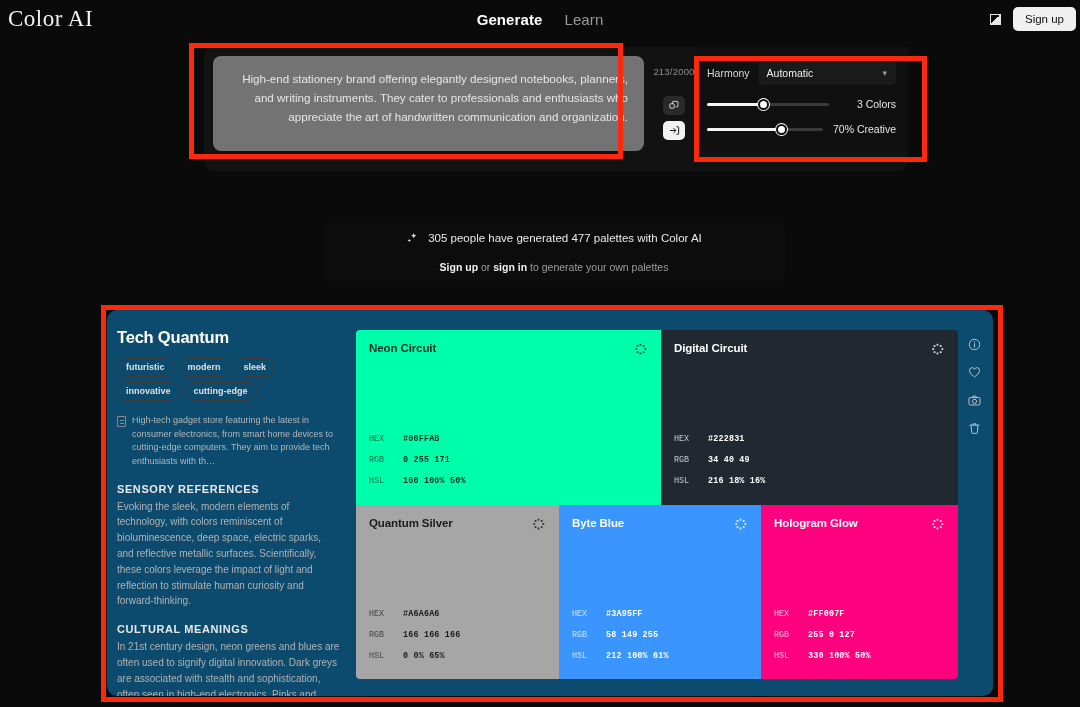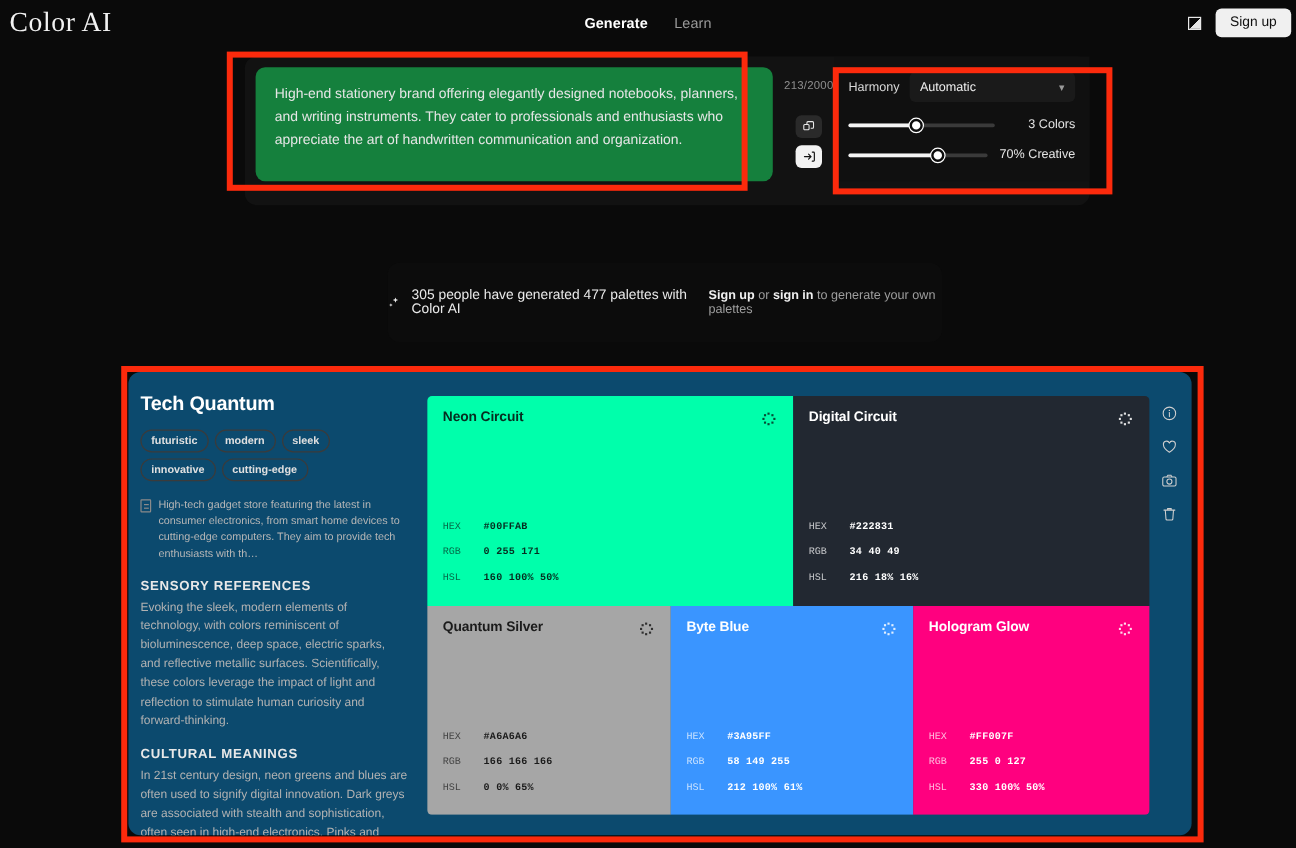--- a/index.html
+++ b/index.html
@@ -29,21 +29,21 @@
   .nav {
     position: absolute;
     left: 0; right: 0;
     display: flex;
     justify-content: center;
     gap: 22px;
     pointer-events: none;
   }
   .nav a { pointer-events: auto; }
   .nav-link {
-    font-size: 12px;
+    font-size: 15px;
     color: #9a9a9a;
     text-decoration: none;
     letter-spacing: 0.1px;
   }
   .nav-link.active { color: #ffffff; font-weight: bold; }
   .header-right {
     margin-left: auto;
     display: flex;
     align-items: center;
     gap: 12px;
@@ -75,24 +75,25 @@
     border-radius: 10px;
   }
   .prompt-inner {
     position: absolute;
     left: 0; top: 0;
     width: 704px; height: 104px;
     display: flex;
   }
   .prompt-box {
     width: 431px;
-    background: #15803d;
+    background: #737373;
     border-radius: 8px;
     margin: 9px 0 0 9px;
     padding: 14px 16px;
+    text-align: right;
   }
   .prompt-text {
     font-size: 11.6px;
     line-height: 1.62;
     color: #e6e6e6;
   }
   .prompt-side {
     width: 60px;
     display: flex;
     flex-direction: column;
@@ -177,21 +178,21 @@
   }
 
   
   .stats {
     position: absolute;
     left: 323px; top: 219px;
     width: 462px; height: 66px;
     background: #0c0c0c;
     border-radius: 10px;
     display: flex;
-    flex-direction: row;
+    flex-direction: column;
     align-items: center;
     justify-content: center;
     gap: 16px;
   }
   .stats-line1 {
     display: flex; align-items: center; gap: 9px;
     font-size: 11.5px; color: #eaeaea;
   }
   .sparkle { width: 13px; height: 13px; }
   .stats-line2 { font-size: 10.5px; color: #9e9e9e; }

